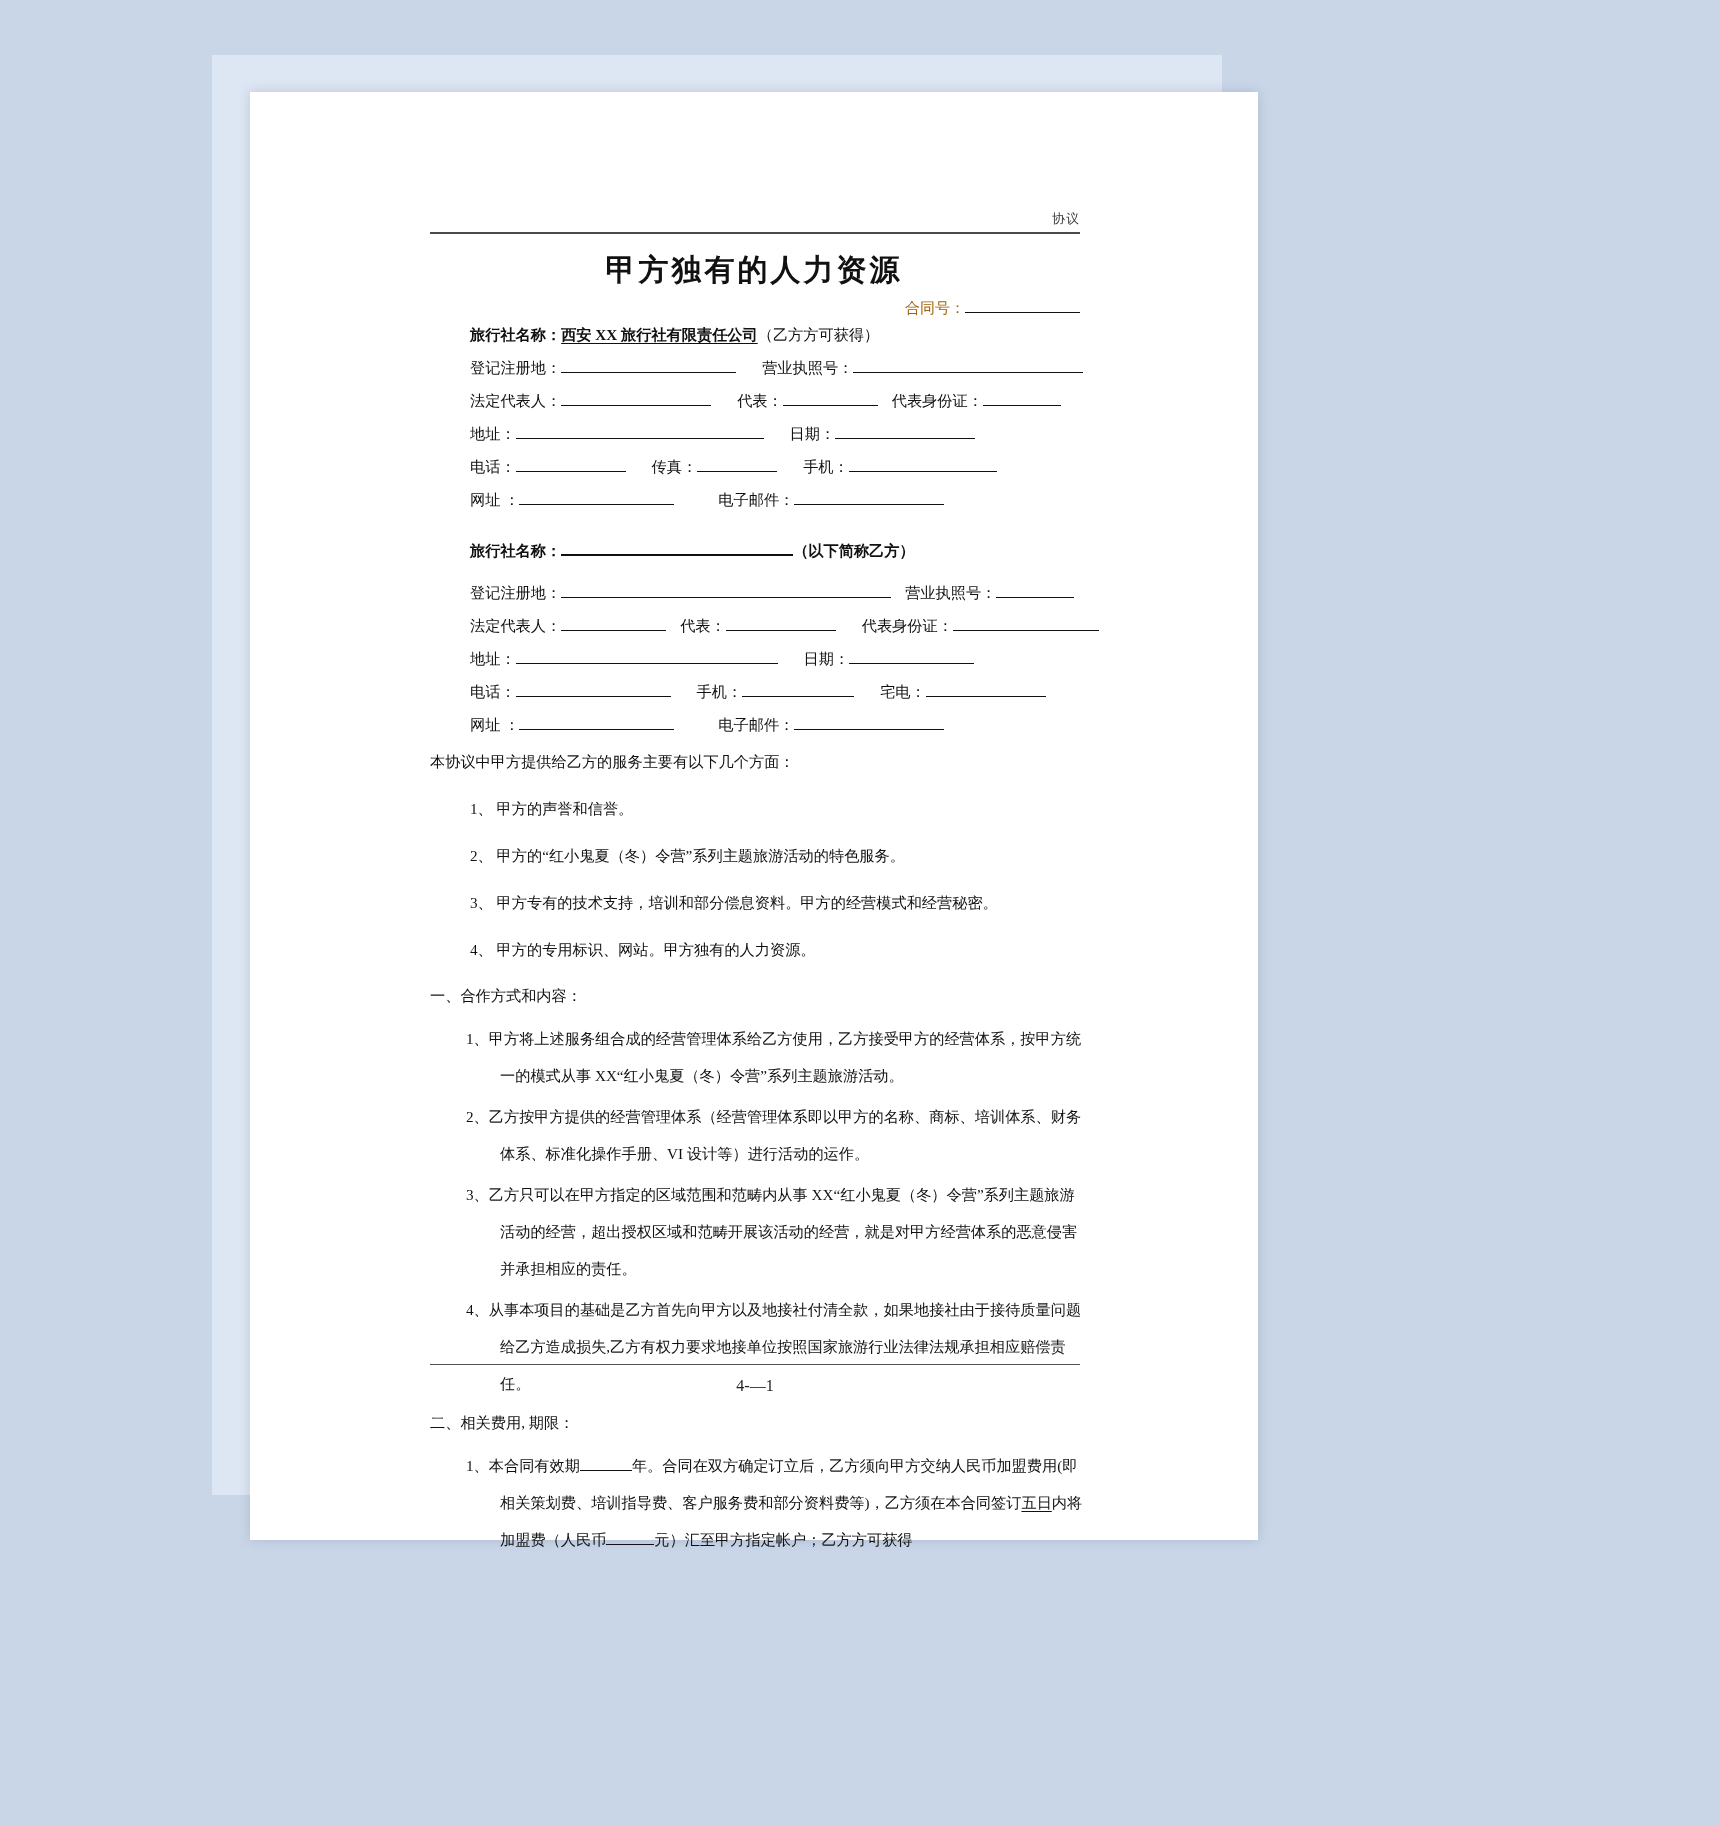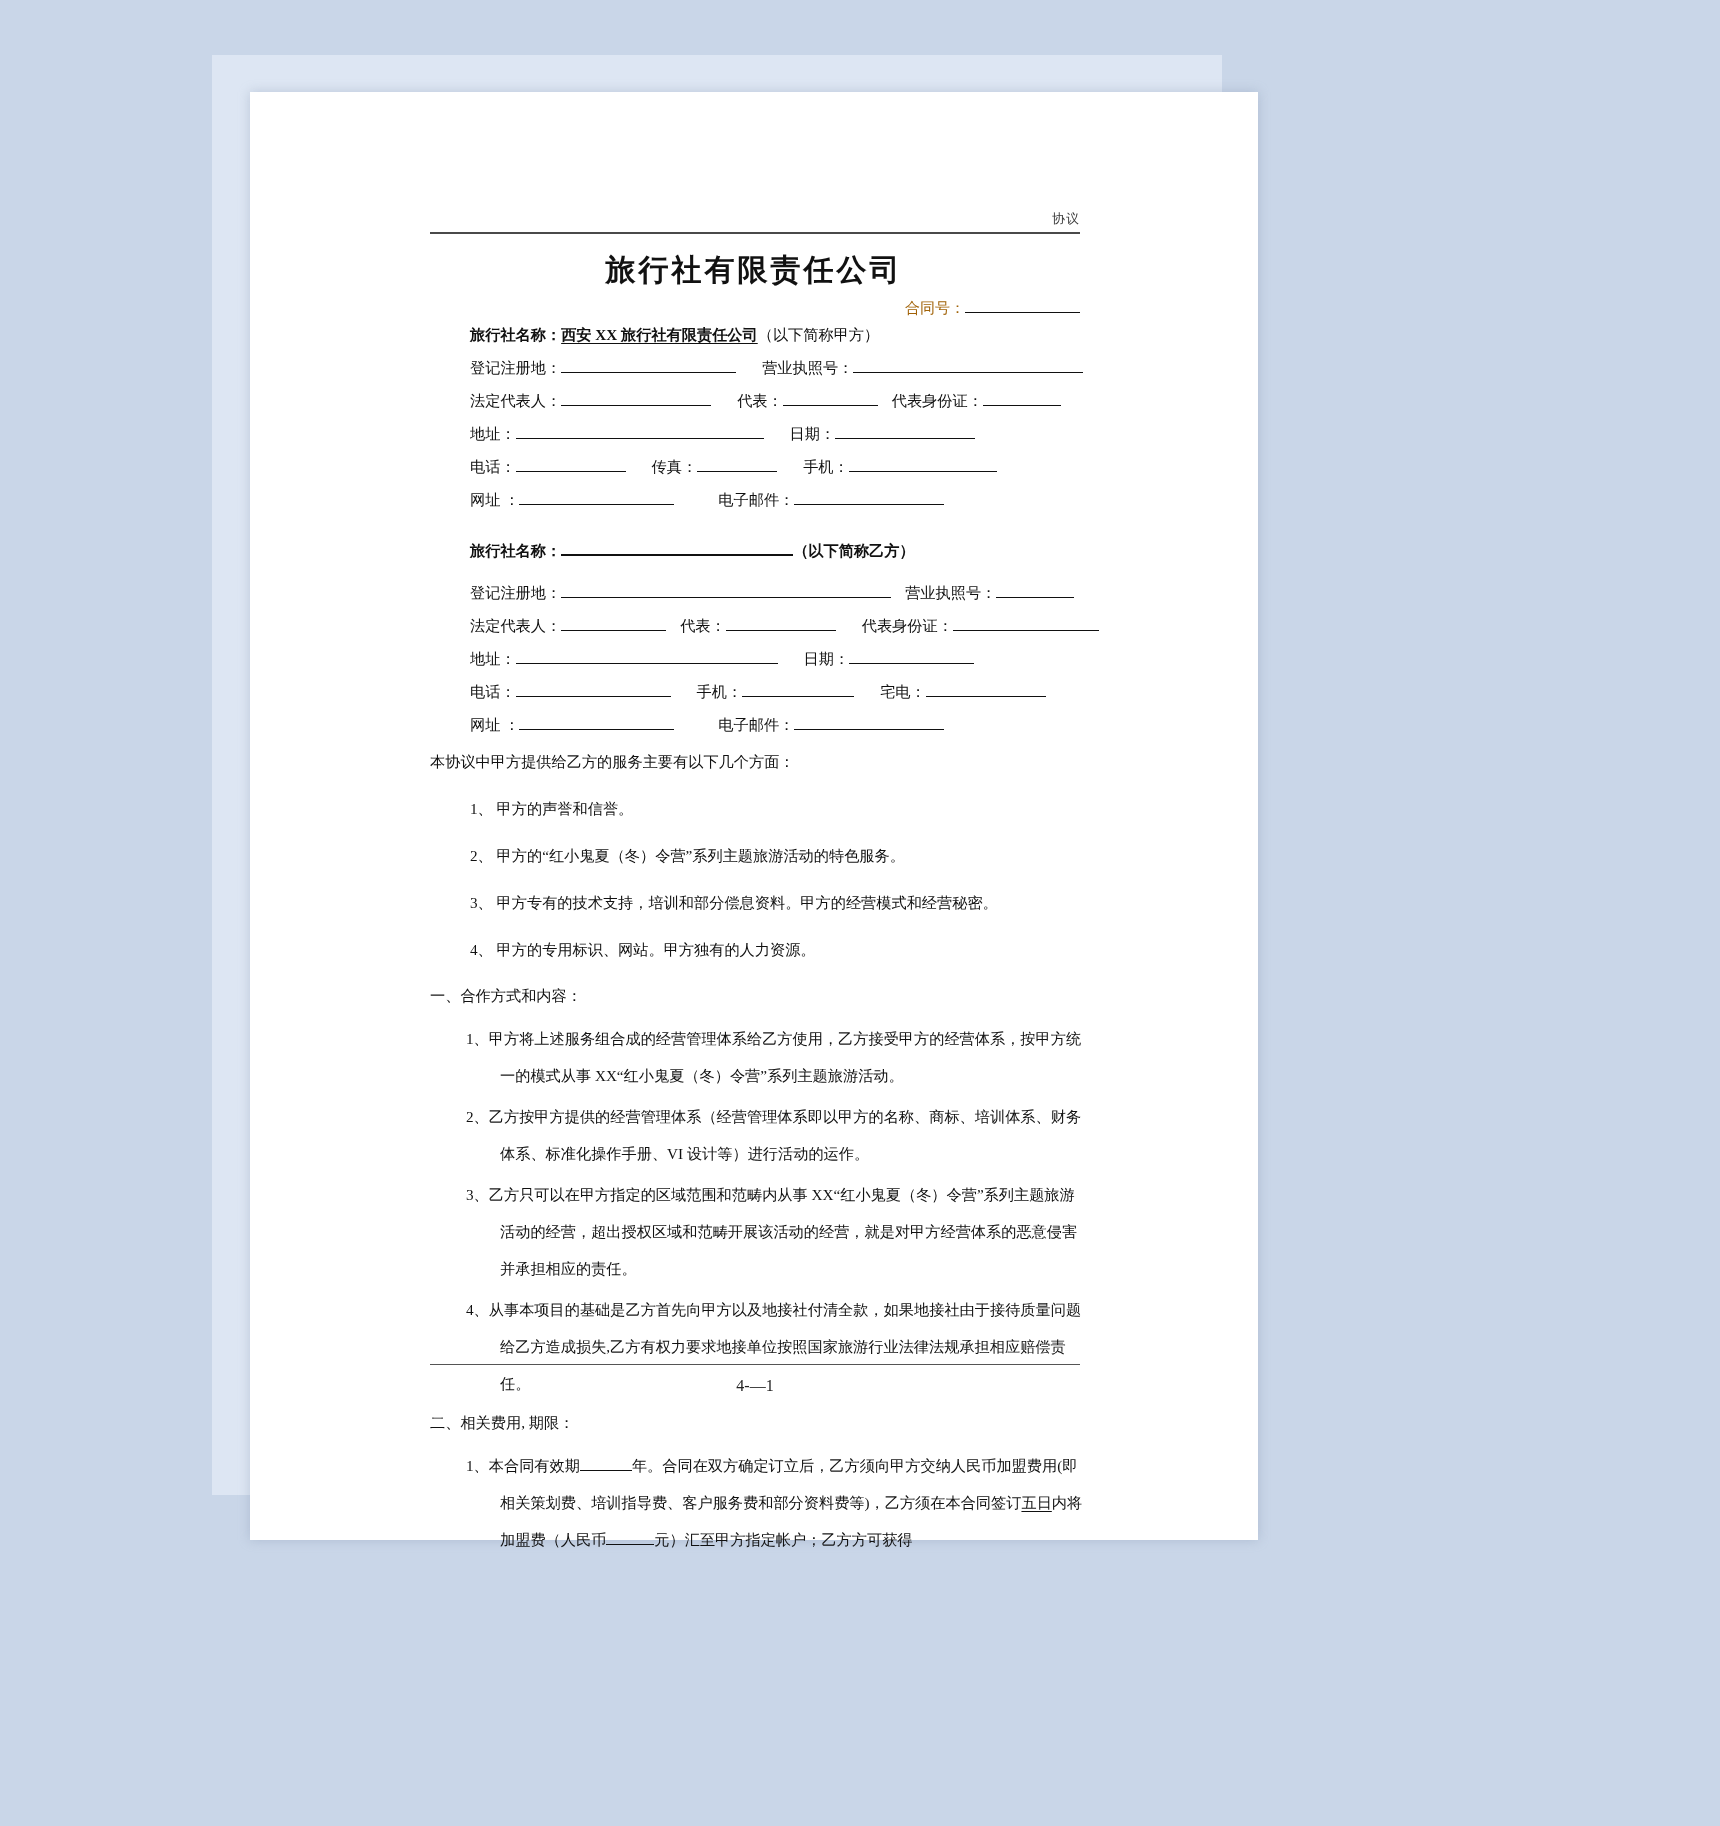--- a/index.html
+++ b/index.html
@@ -183,30 +183,30 @@
 
   <div class="sheet-back"></div>
   <div class="sheet-shadow"></div>
 
   <div class="sheet">
     <div class="page-inner">
 
       <div class="hdr">协议</div>
       <div class="hdr-rule"></div>
 
-      <div class="doc-title">旅行社有限责任公司</div>
+      <div class="doc-title">甲方独有的人力资源</div>
 
       <div class="contract-no">
         <span>合同号：</span><span class="blank" style="width:115px"></span>
       </div>
 
       <div class="body-area">
 
         <div class="form-line indent">
-          <span class="lbl b">旅行社名称：</span><span class="ul-text">西安 XX 旅行社有限责任公司</span><span>（以下简称甲方）</span>
+          <span class="lbl b">旅行社名称：</span><span class="ul-text">西安 XX 旅行社有限责任公司</span><span>（乙方方可获得）</span>
         </div>
 
         <div class="form-line indent">
           <span>登记注册地：</span><span class="blank" style="width:175px"></span><span class="gap-m"></span><span>营业执照号：</span><span class="blank" style="width:230px"></span>
         </div>
 
         <div class="form-line indent">
           <span>法定代表人：</span><span class="blank" style="width:150px"></span><span class="gap-m"></span><span>代表：</span><span class="blank" style="width:95px"></span><span class="gap-s"></span><span>代表身份证：</span><span class="blank" style="width:78px"></span>
         </div>
 

